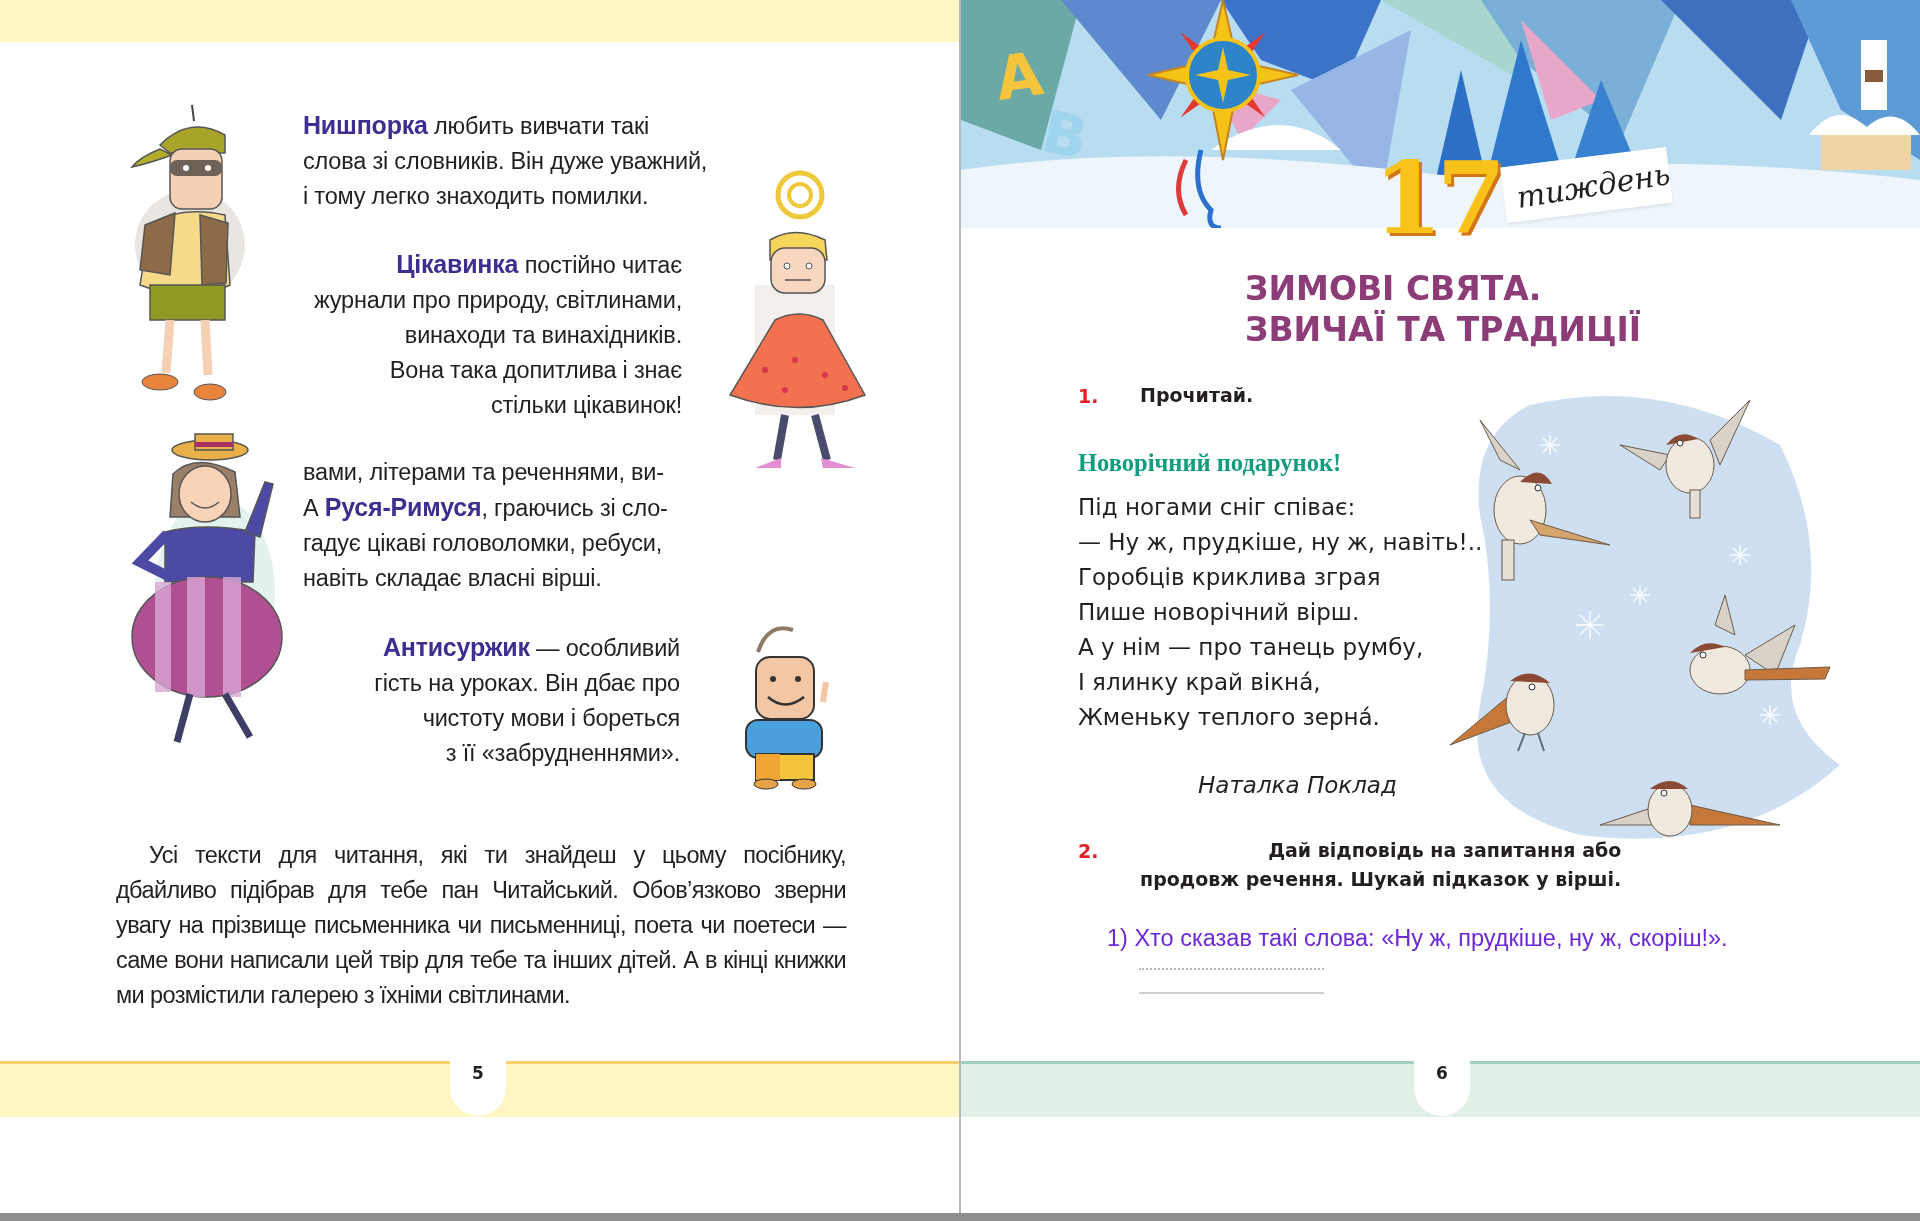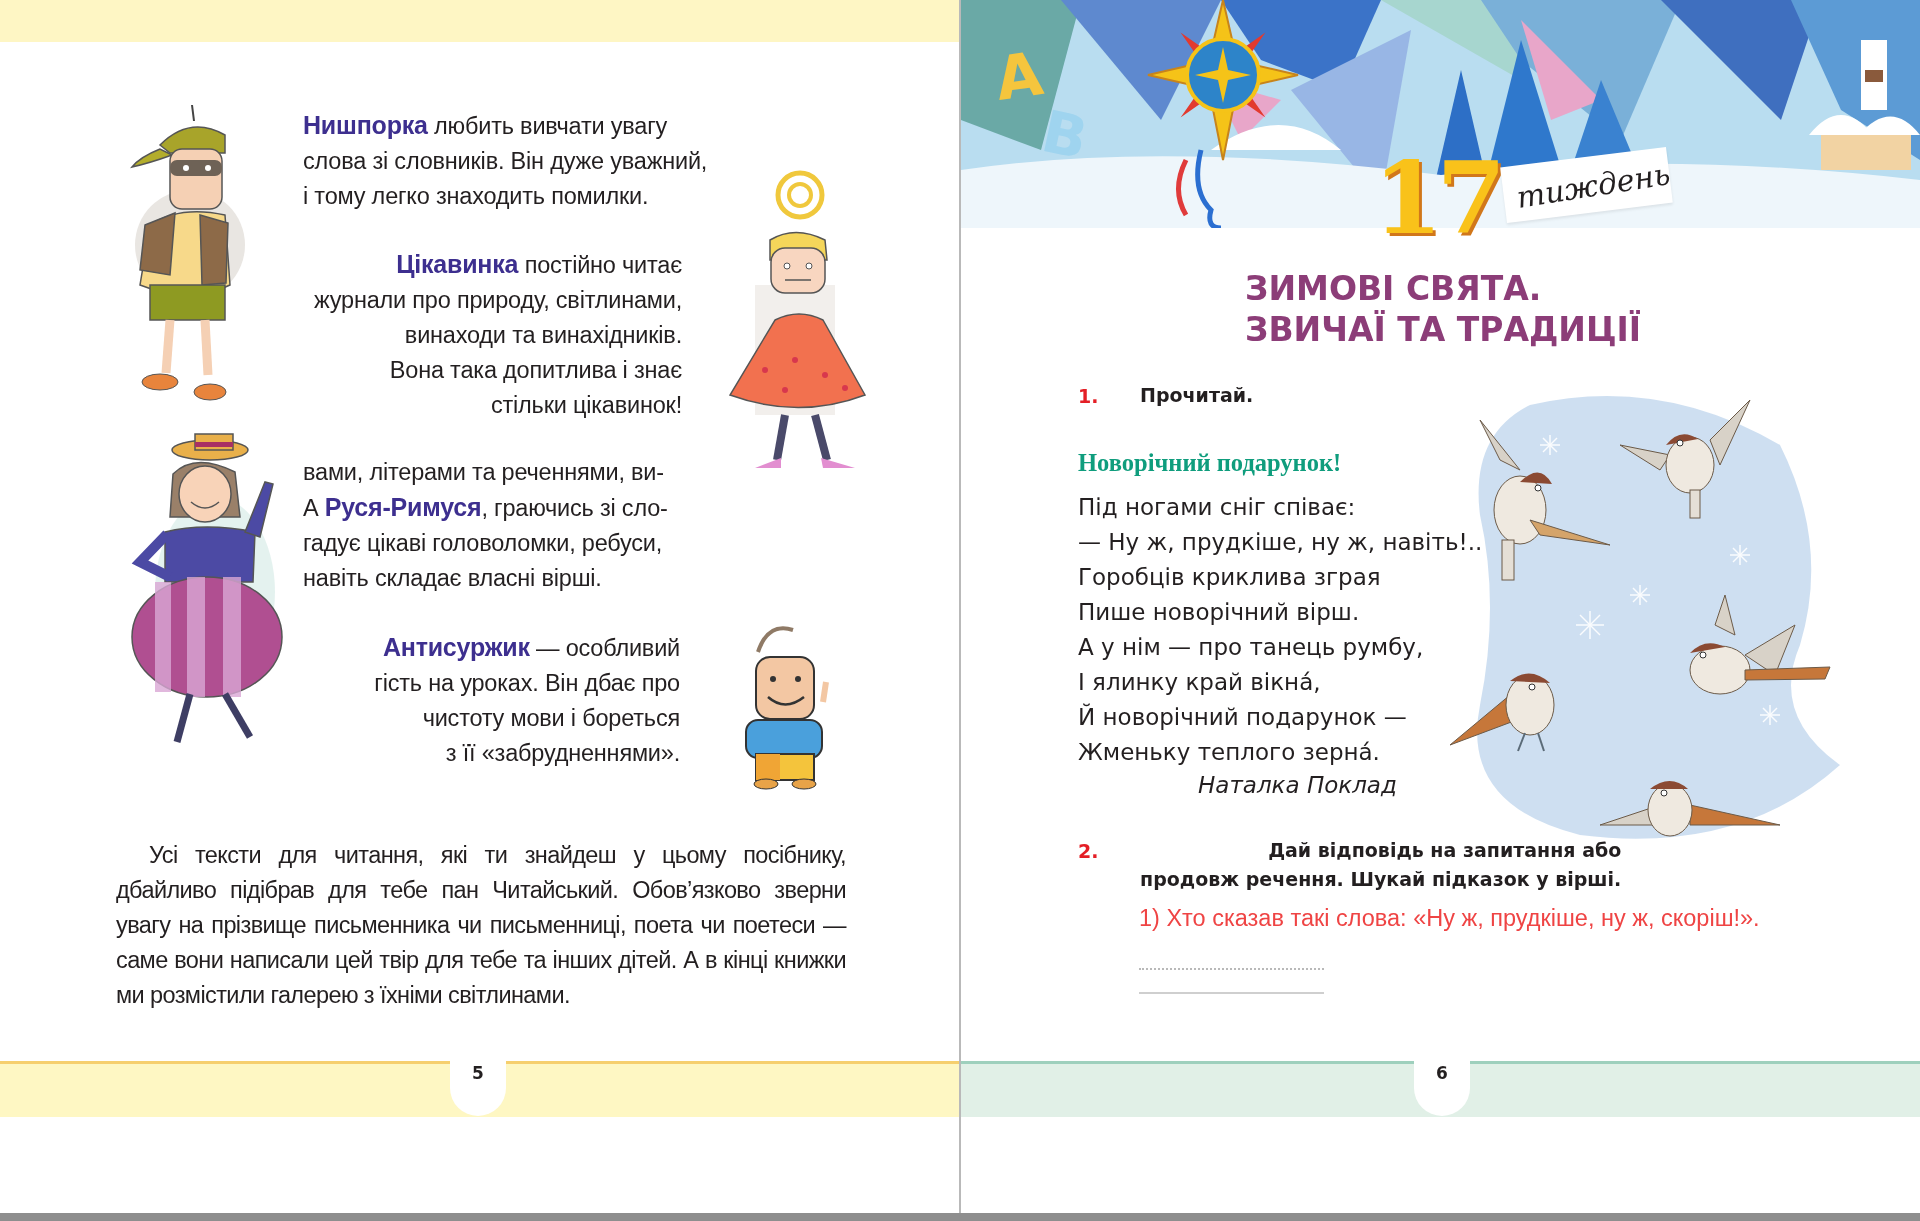--- a/index.html
+++ b/index.html
@@ -48,21 +48,21 @@
   .task-num { position: absolute; font-family: "DejaVu Sans", sans-serif; font-weight: bold; font-size: 19px; color: #e41f26; }
   .task-text { position: absolute; font-family: "DejaVu Sans", sans-serif; font-weight: bold; font-size: 19px; line-height: 29px; color: #231f20; text-align: right; }
 
   .poem-title { position: absolute; left: 1078px; top: 449px; font-family: Liberation Serif, serif; font-weight: bold;
                 font-size: 24.5px; color: #0f9d7d; }
   .poem { position: absolute; left: 1078px; top: 490px; font-family: "DejaVu Sans", sans-serif; font-size: 23px; line-height: 35px; color: #231f20; }
   .poem-line { display: block; white-space: nowrap; }
   .author { position: absolute; left: 1198px; top: 772px; font-family: "DejaVu Sans", sans-serif; font-style: italic;
             font-size: 23px; color: #231f20; }
 
-  .question { position: absolute; left: 1107px; top: 905px; font-family: "Liberation Sans", sans-serif; font-size: 23.5px; color: #ef4444; white-space: nowrap; margin-left: 32px; }
+  .question { position: absolute; left: 1107px; top: 925px; font-family: "Liberation Sans", sans-serif; font-size: 23.5px; color: #6d28d9; white-space: nowrap; }
   .answer-line-dotted { position: absolute; left: 1139px; top: 968px; width: 185px; border-top: 2px dotted #b9b9b9; }
   .answer-line-solid { position: absolute; left: 1139px; top: 992px; width: 185px; border-top: 2px solid #cfcfcf; }
 
   .sparrows { position: absolute; left: 1440px; top: 385px; width: 400px; height: 470px; }
 </style>
 </head>
 <body>
 
 <div class="page page-left">
   <div class="top-band-left"></div>
@@ -80,21 +80,21 @@
     <path d="M15 120 L45 108 L40 170 L10 165 Z" fill="#8d6a48" stroke="#555" stroke-width="1.5"></path>
     <path d="M70 110 L98 118 L96 178 L72 180 Z" fill="#8d6a48" stroke="#555" stroke-width="1.5"></path>
     <rect x="20" y="180" width="75" height="35" fill="#8e9a22" stroke="#555" stroke-width="1.5"></rect>
     <line x1="40" y1="215" x2="36" y2="268" stroke="#f5d0b4" stroke-width="9"></line>
     <line x1="75" y1="215" x2="78" y2="270" stroke="#f5d0b4" stroke-width="9"></line>
     <ellipse cx="30" cy="277" rx="18" ry="8" fill="#e8843c" stroke="#555"></ellipse>
     <ellipse cx="80" cy="287" rx="16" ry="8" fill="#e8843c" stroke="#555"></ellipse>
   </svg>
 
   <div class="char-text" style="left:303px; top:108px;">
-    <div><span class="name">Нишпорка</span> <span>любить вивчати увагу</span></div>
+    <div><span class="name">Нишпорка</span> <span>любить вивчати такі</span></div>
     <div>слова зі словників. Він дуже уважний,</div>
     <div>і тому легко знаходить помилки.</div>
   </div>
 
   <div class="char-text right-align" style="left:272px; top:247px; width:410px;">
     <div><span class="name">Цікавинка</span> <span>постійно читає</span></div>
     <div>журнали про природу, світлинами,</div>
     <div>винаходи та винахідників.</div>
     <div>Вона така допитлива і знає</div>
     <div>стільки цікавинок!</div>
@@ -313,21 +313,20 @@
 </svg>
 
 <div class="poem-title">Новорічний подарунок!</div>
 <div class="poem">
   <span class="poem-line">Під ногами сніг співає:</span>
   <span class="poem-line">— Ну ж, прудкіше, ну ж, навіть!..</span>
   <span class="poem-line">Горобців криклива зграя</span>
   <span class="poem-line">Пише новорічний вірш.</span>
   <span class="poem-line">А у нім — про танець румбу,</span>
   <span class="poem-line">І ялинку край вікна́,</span>
-  <span class="poem-line">Й новорічний подарунок —</span>
   <span class="poem-line">Жменьку теплого зерна́.</span>
 </div>
 <div class="author">Наталка Поклад</div>
 
 <div class="task-num" style="left:1078px; top:840px;">2.</div>
 <div class="task-text" style="left:1140px; top:836px;">
   <div>Дай відповідь на запитання або</div>
   <div>продовж речення. Шукай підказок у вірші.</div>
 </div>
 

